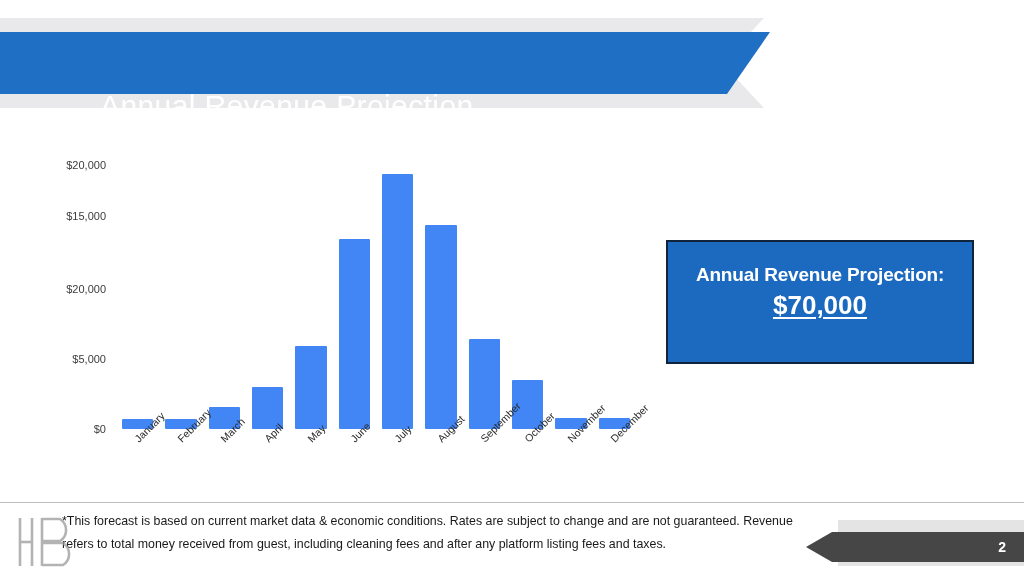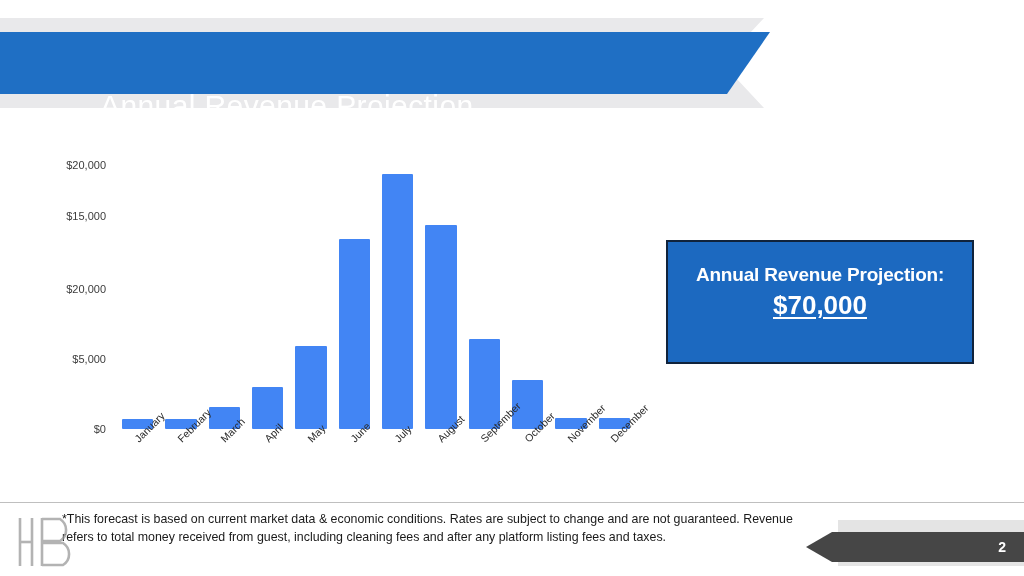--- a/index.html
+++ b/index.html
@@ -155,21 +155,21 @@
     width: 1024px;
     height: 1px;
     background: #bfbfbf;
   }
   #footnote {
     position: absolute;
     left: 62px;
     top: 510px;
     width: 742px;
     font-size: 12.4px;
-    line-height: 18px;
+    line-height: 23px;
     color: #1a1a1a;
   }
 
   
   #watermark {
     position: absolute;
     left: 4px;
     top: 512px;
     width: 190px;
     height: 62px;

